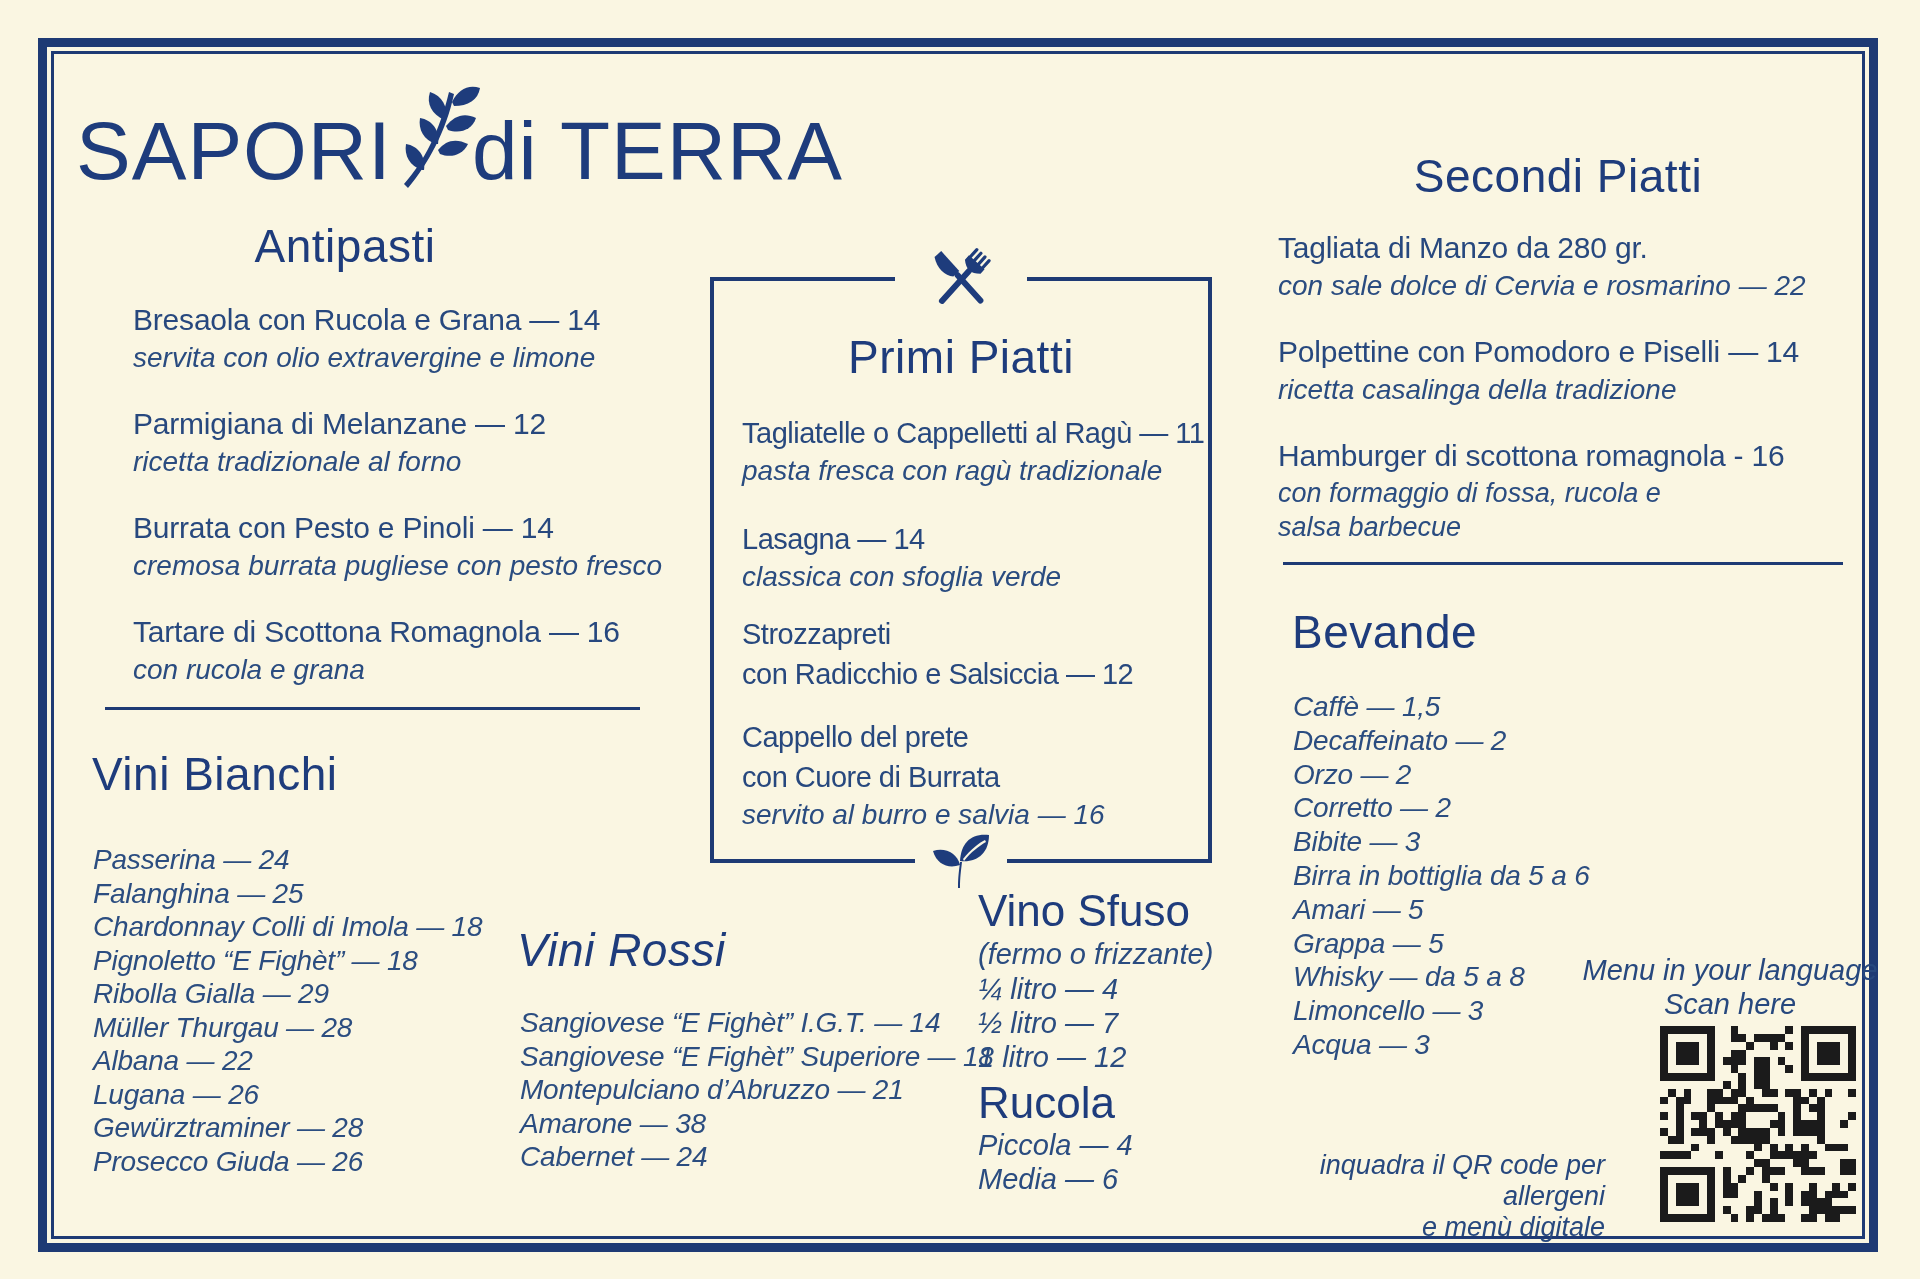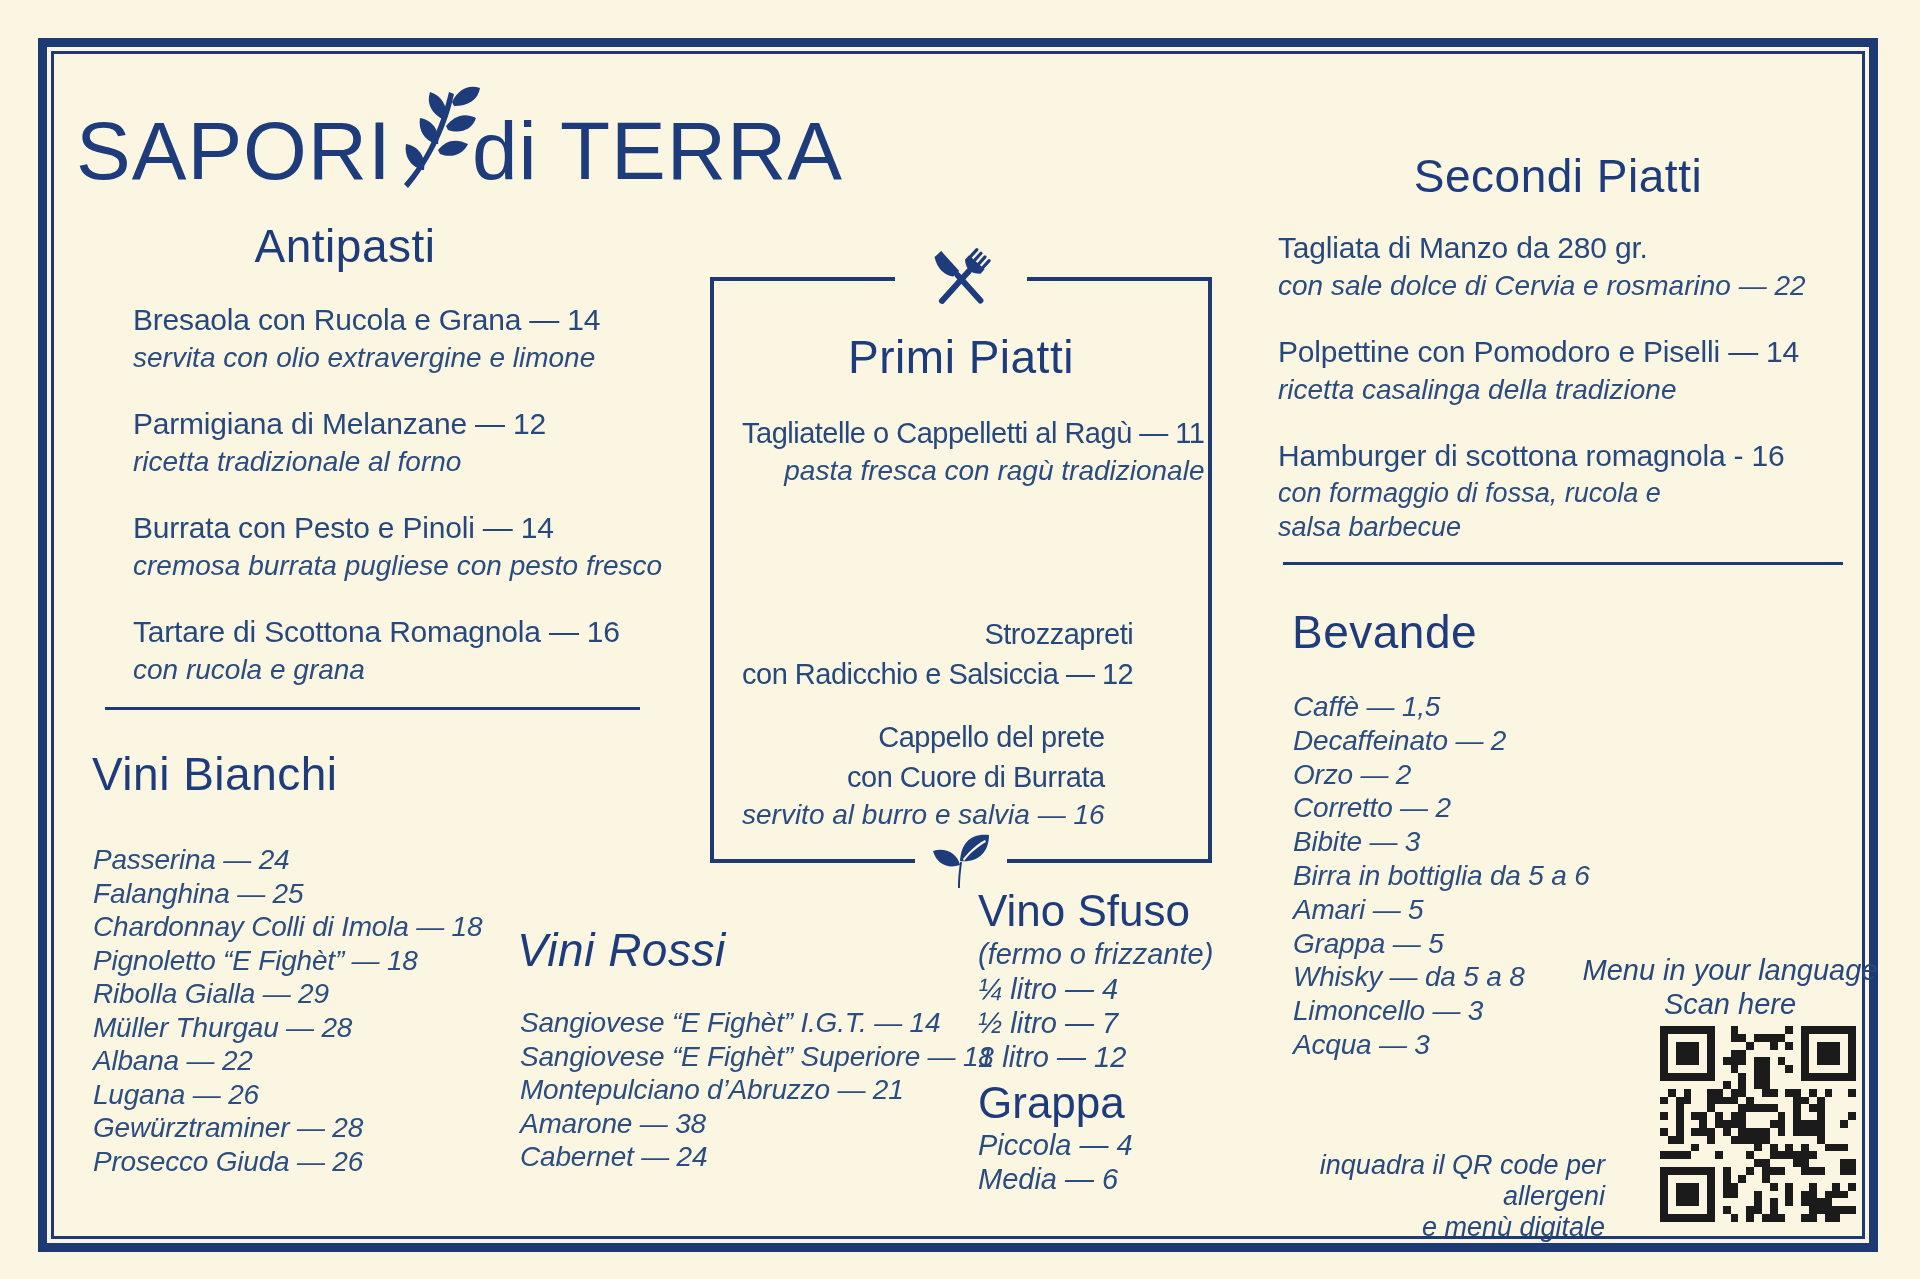--- a/index.html
+++ b/index.html
@@ -30,21 +30,21 @@
   .vb-title{position:absolute;left:92px;top:748px;}
   .vb-list{position:absolute;left:93px;top:843px;}
   
   .primi-box{position:absolute;left:710px;top:277px;width:502px;height:586px;
              border:4px solid #1e3a74;box-sizing:border-box;}
   .kf-wrap{position:absolute;top:-38px;left:50%;transform:translateX(-50%);
            background:#faf6e2;padding:0 16px;line-height:0;}
   .leaf-wrap{position:absolute;bottom:-30px;left:50%;transform:translateX(-50%);
              background:#faf6e2;padding:0 14px;line-height:0;}
   .primi-title{position:absolute;top:50px;left:0;width:100%;text-align:center;}
-  .p-item{position:absolute;left:28px;text-align:right;}
+  .p-item{position:absolute;left:28px;}
   .p-item .iname{font-size:29px;letter-spacing:-.5px;}
   .p1{top:132px}.p2{top:238px}.p3{top:333px}.p4{top:436px}
   .vr-title{position:absolute;left:517px;top:924px;font-style:italic;}
   .vr-list{position:absolute;left:520px;top:1006px;}
   .sfuso{position:absolute;left:978px;top:886px;width:300px;}
   .sfuso .sub{font-size:29px;line-height:36px;font-style:italic;color:#2a4c80;}
   .sfuso .wline2{font-size:29px;line-height:34px;font-style:italic;color:#2a4c80;white-space:nowrap;}
   .birra-h{margin-top:4px;}
   
   .secondi-title{position:absolute;left:1278px;top:150px;width:560px;text-align:center;}
@@ -142,20 +142,24 @@
         </g>
       </svg>
     </div>
 
     <div class="h1 primi-title">Primi Piatti</div>
 
     <div class="p-item p1">
       <div class="iname">Tagliatelle o Cappelletti al Ragù — 11</div>
       <div class="idesc">pasta fresca con ragù tradizionale</div>
     </div>
+    <div class="p-item p2">
+      <div class="iname">Lasagna — 14</div>
+      <div class="idesc">classica con sfoglia verde</div>
+    </div>
     <div class="p-item p3">
       <div class="iname">Strozzapreti</div>
       <div class="iname">con Radicchio e Salsiccia — 12</div>
     </div>
     <div class="p-item p4">
       <div class="iname">Cappello del prete</div>
       <div class="iname">con Cuore di Burrata</div>
       <div class="idesc">servito al burro e salvia — 16</div>
     </div>
 
@@ -179,21 +183,21 @@
     <div class="wline">Amarone — 38</div>
     <div class="wline">Cabernet — 24</div>
   </div>
 
   <div class="sfuso">
     <div class="h2">Vino Sfuso</div>
     <div class="sub">(fermo o frizzante)</div>
     <div class="wline2">¼ litro — 4</div>
     <div class="wline2">½ litro — 7</div>
     <div class="wline2">1 litro — 12</div>
-    <div class="h2 birra-h">Grappa</div>
+    <div class="h2 birra-h">Rucola</div>
     <div class="wline2">Piccola — 4</div>
     <div class="wline2">Media — 6</div>
   </div>
 
   <div class="h1 secondi-title">Secondi Piatti</div>
   <div class="secondi-items">
     <div class="m-item">
       <div class="iname">Tagliata di Manzo da 280 gr.</div>
       <div class="idesc">con sale dolce di Cervia e rosmarino — 22</div>
     </div>

